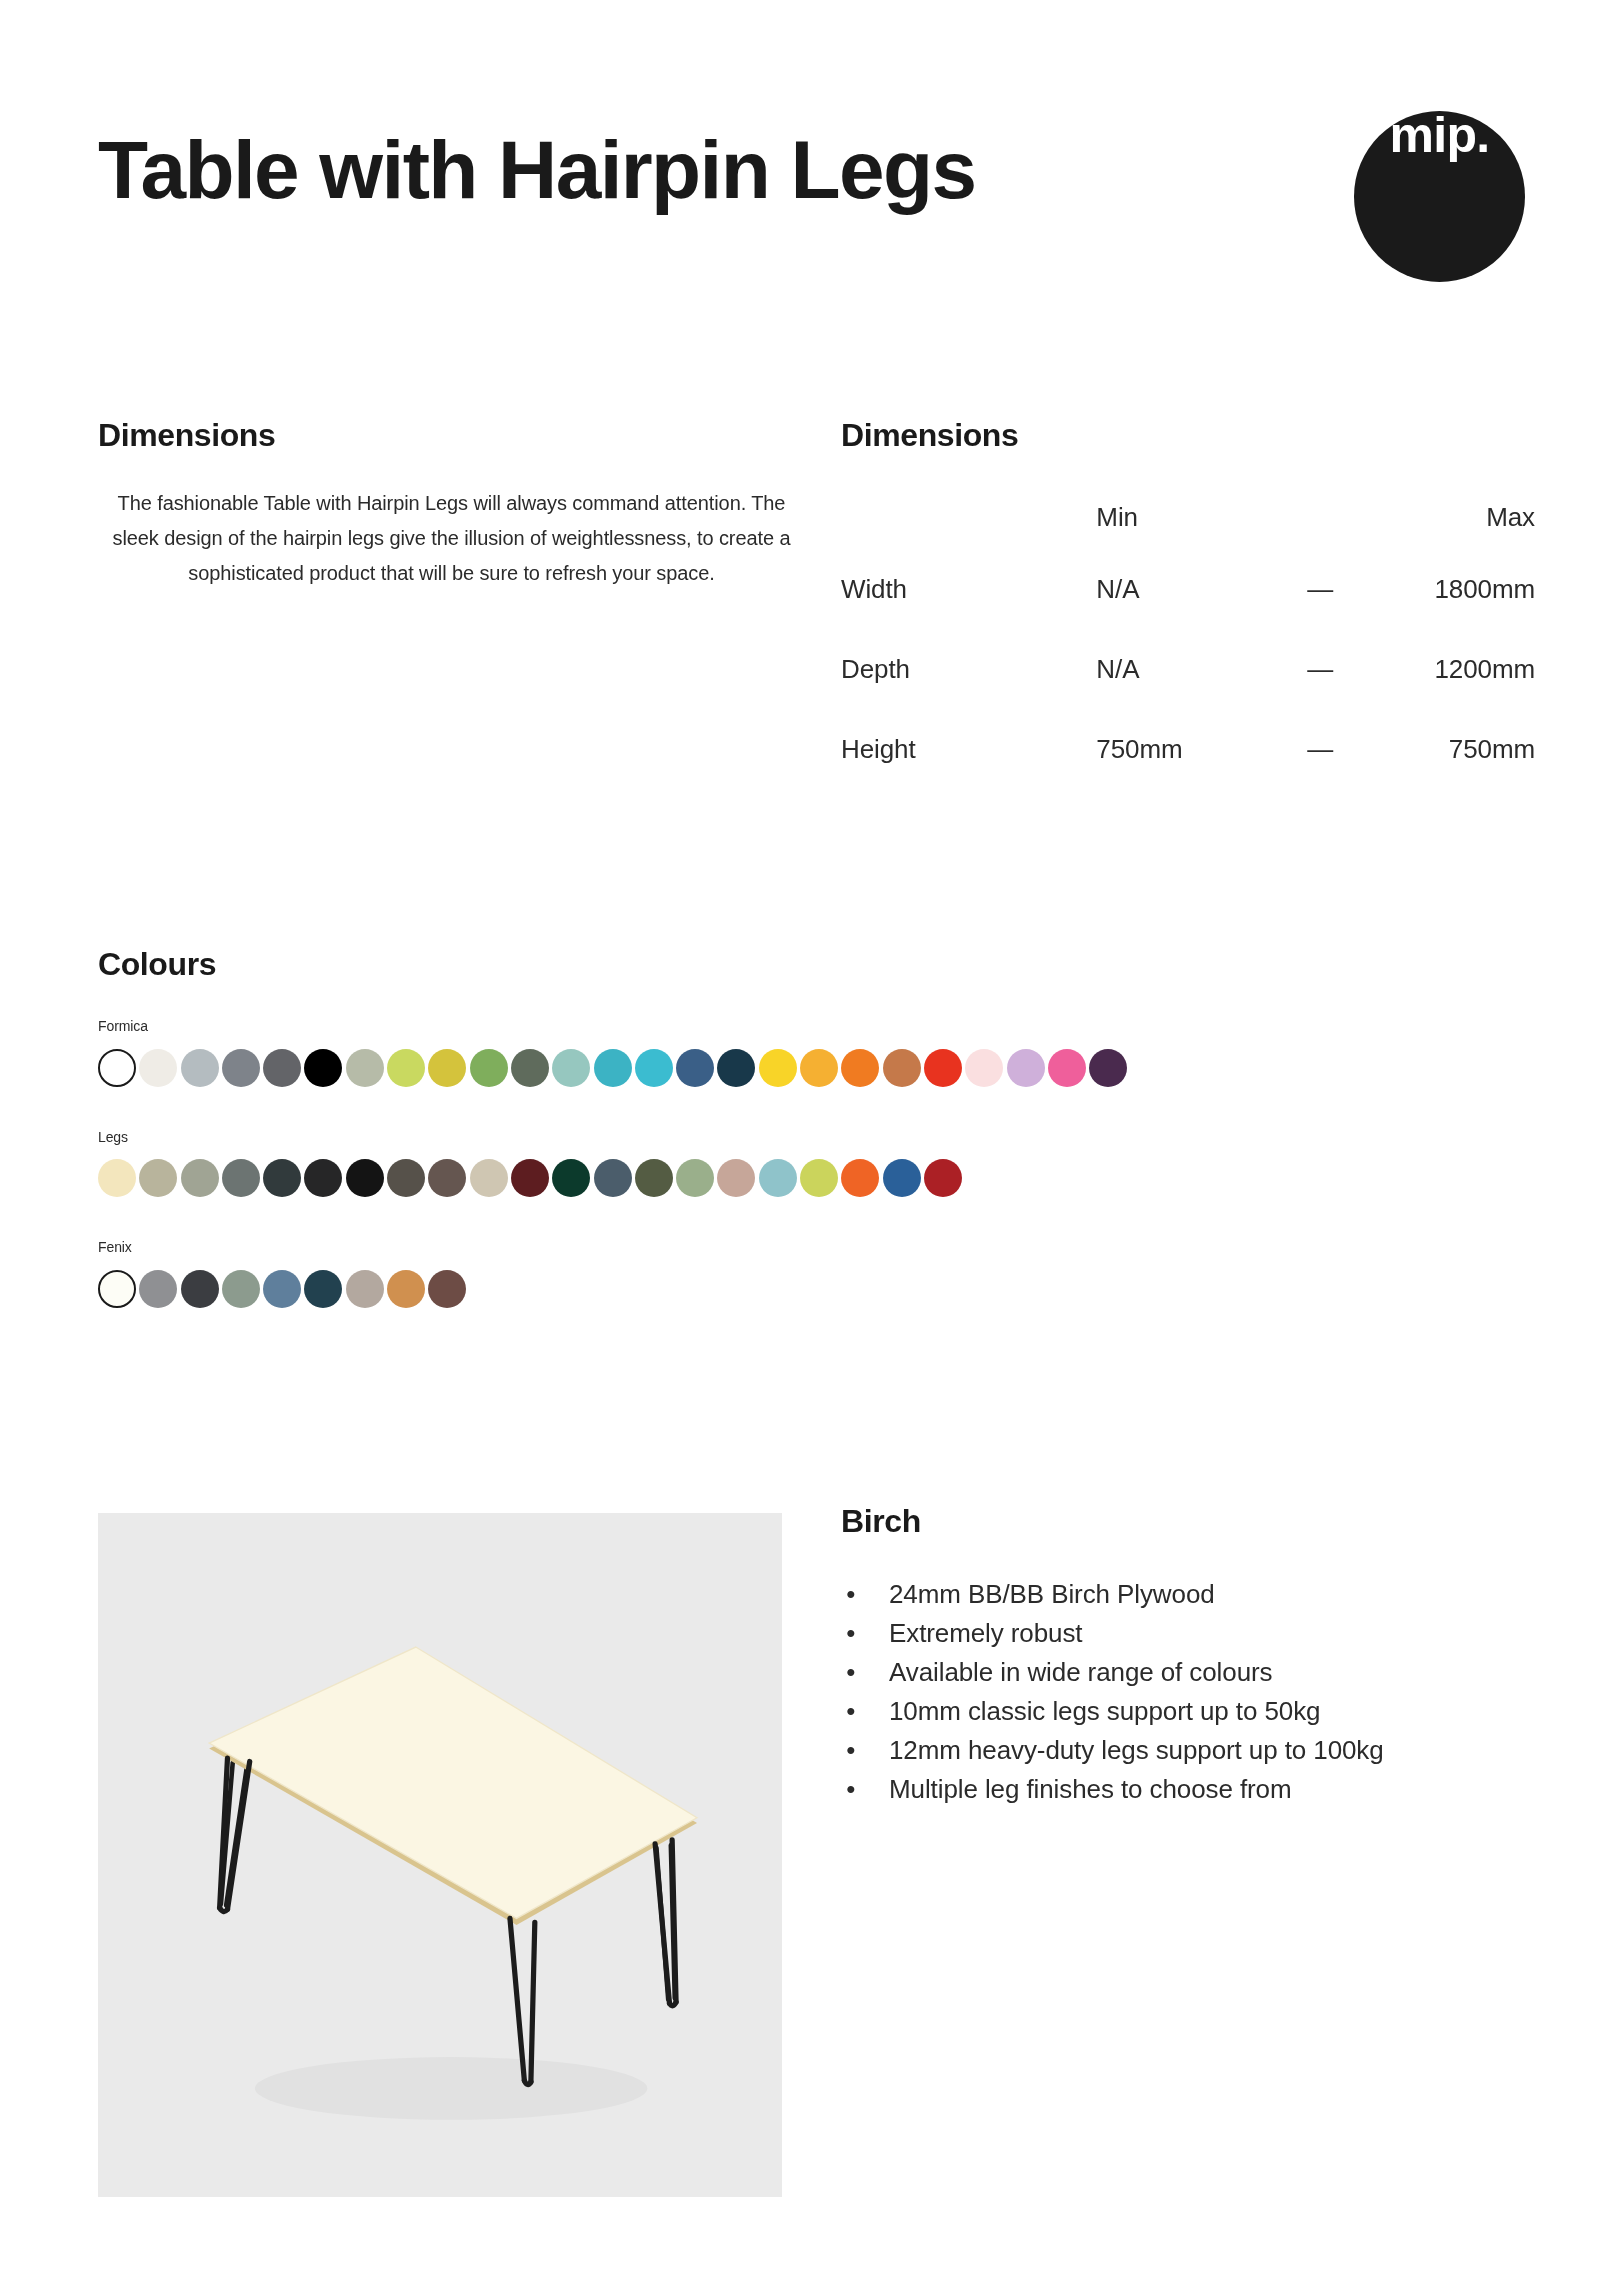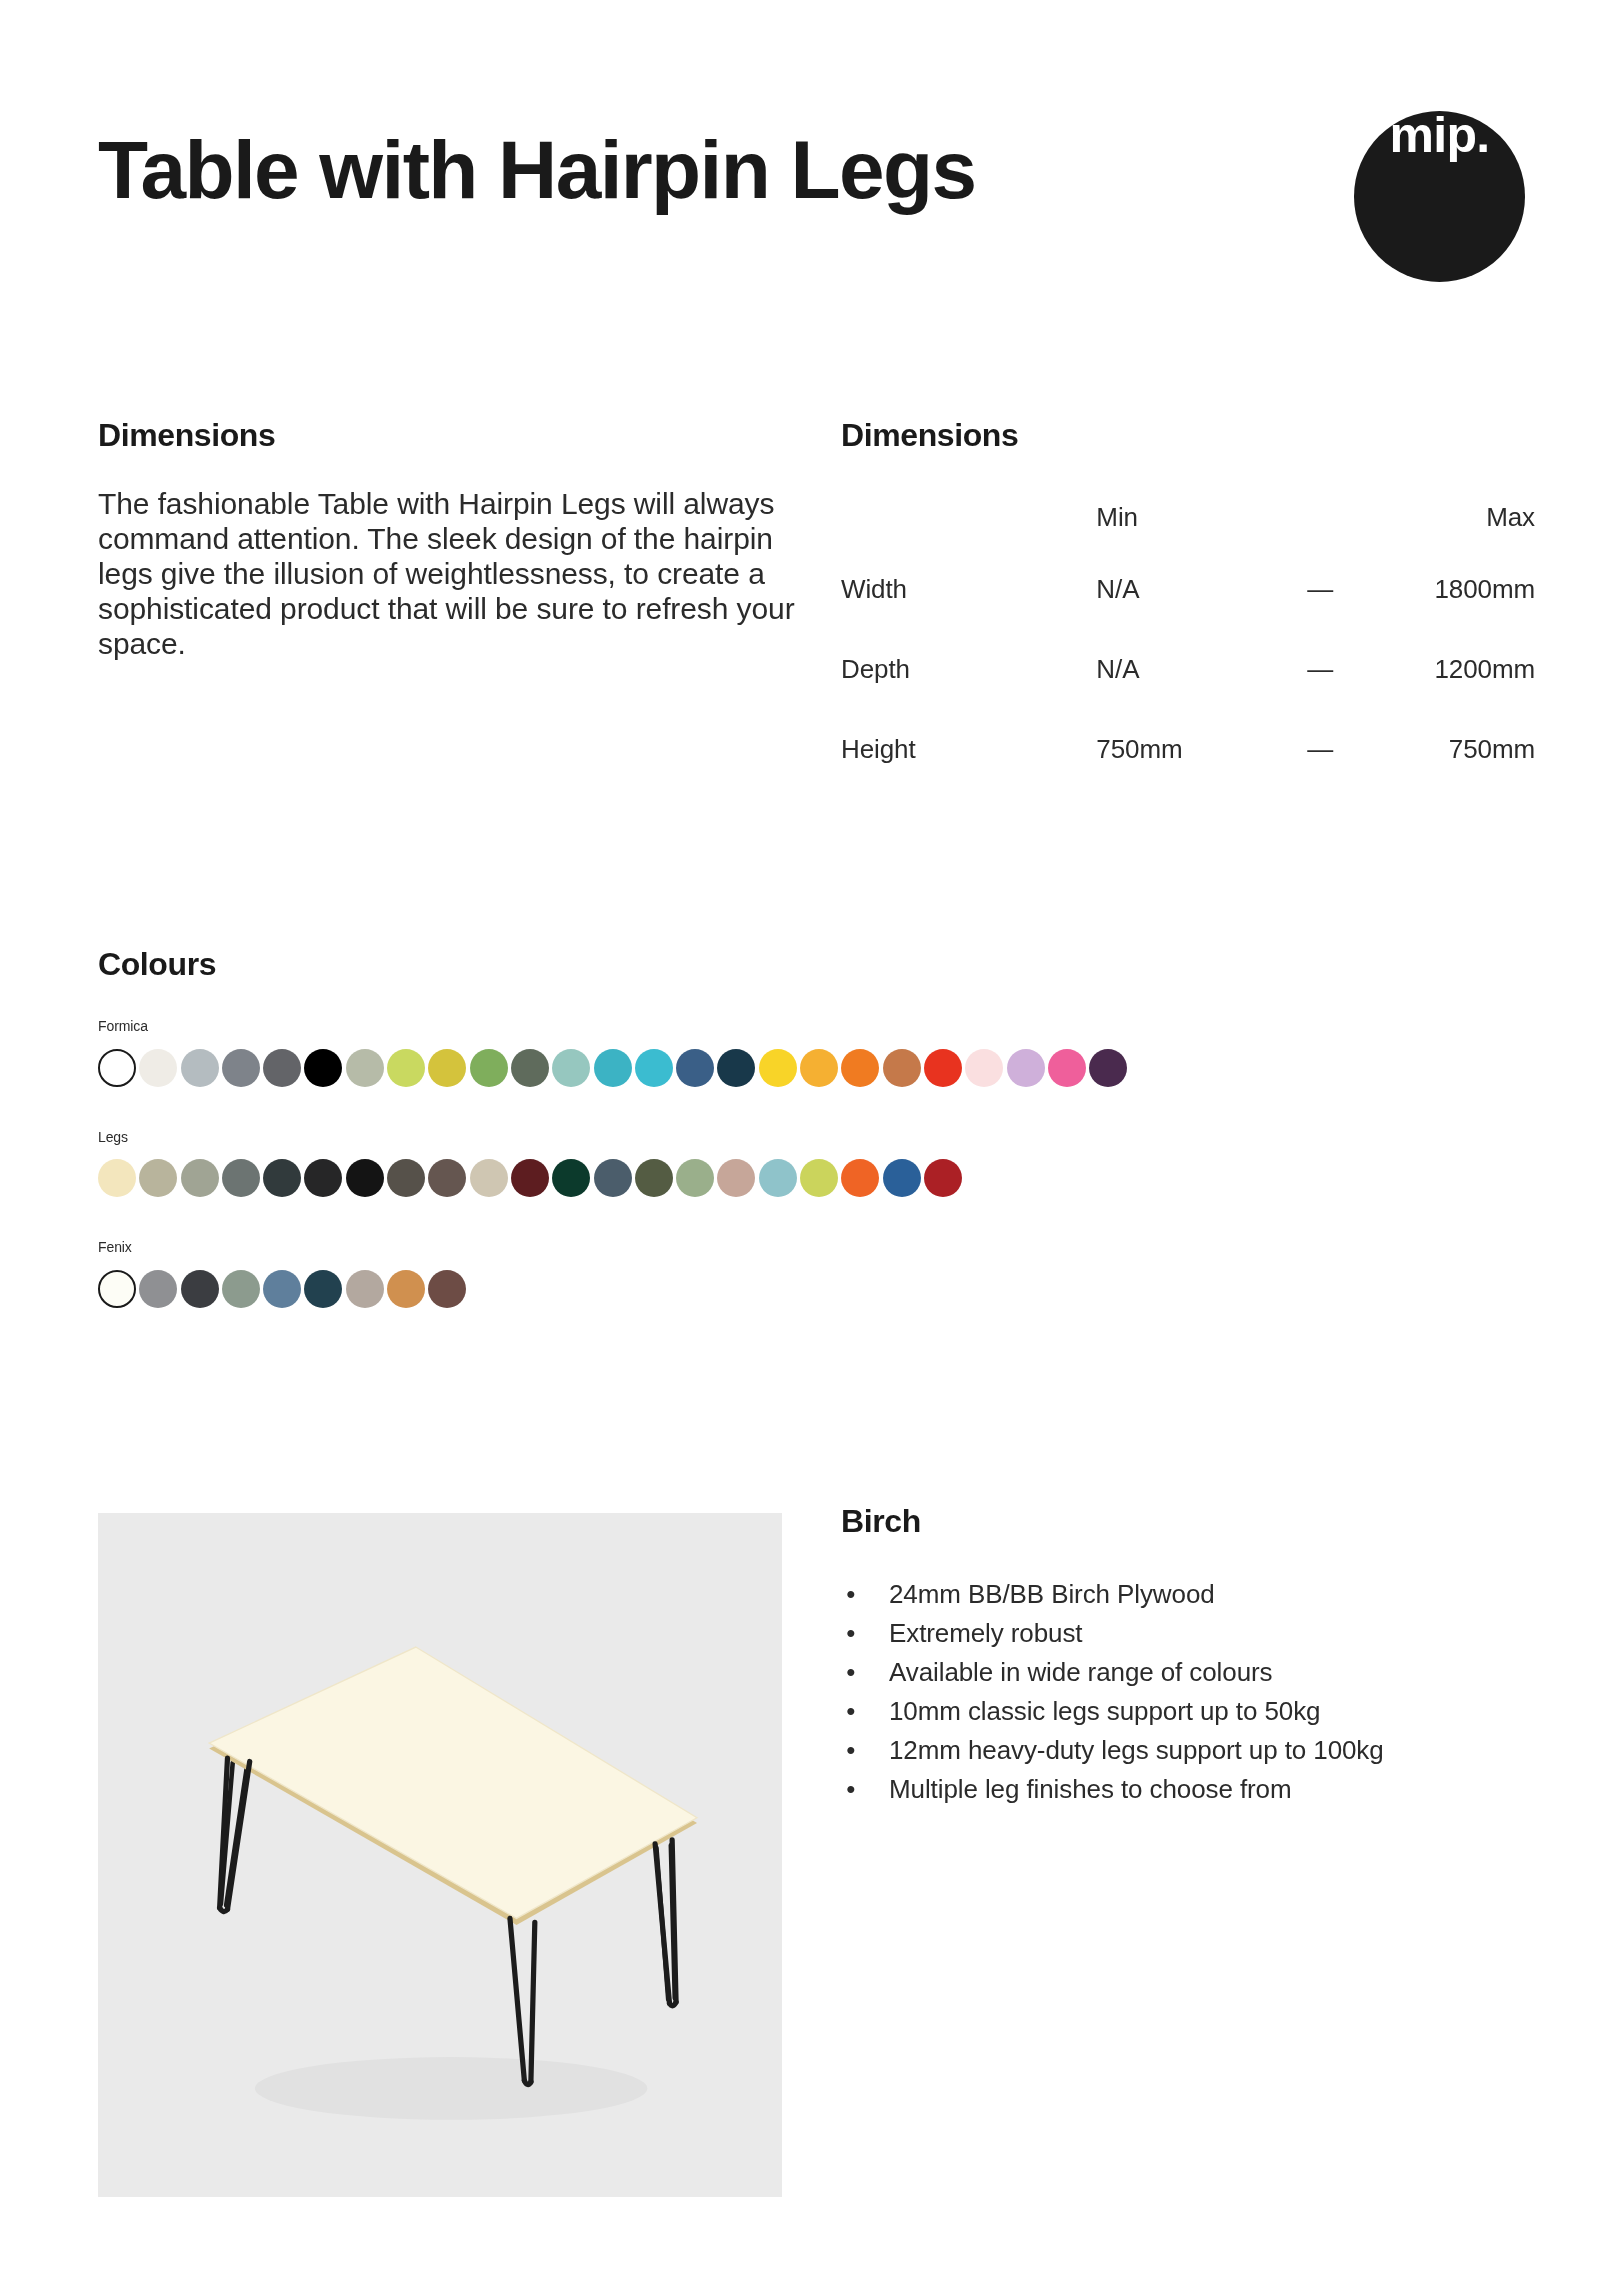--- a/index.html
+++ b/index.html
@@ -72,24 +72,25 @@
 
   
   .description-block {
     position: absolute;
     left: 98px;
     top: 419px;
     width: 707px;
   }
   .description-body {
     margin-top: 35px;
-    font-size: 30px;
+    font-size: 20px;
     line-height: 35px;
     color: #2b2b2b;
     letter-spacing: -0.1px;
+    text-align: center;
   }
 
   
   .dimensions-block {
     position: absolute;
     left: 841px;
     top: 419px;
     width: 694px;
   }
   .dim-table {

